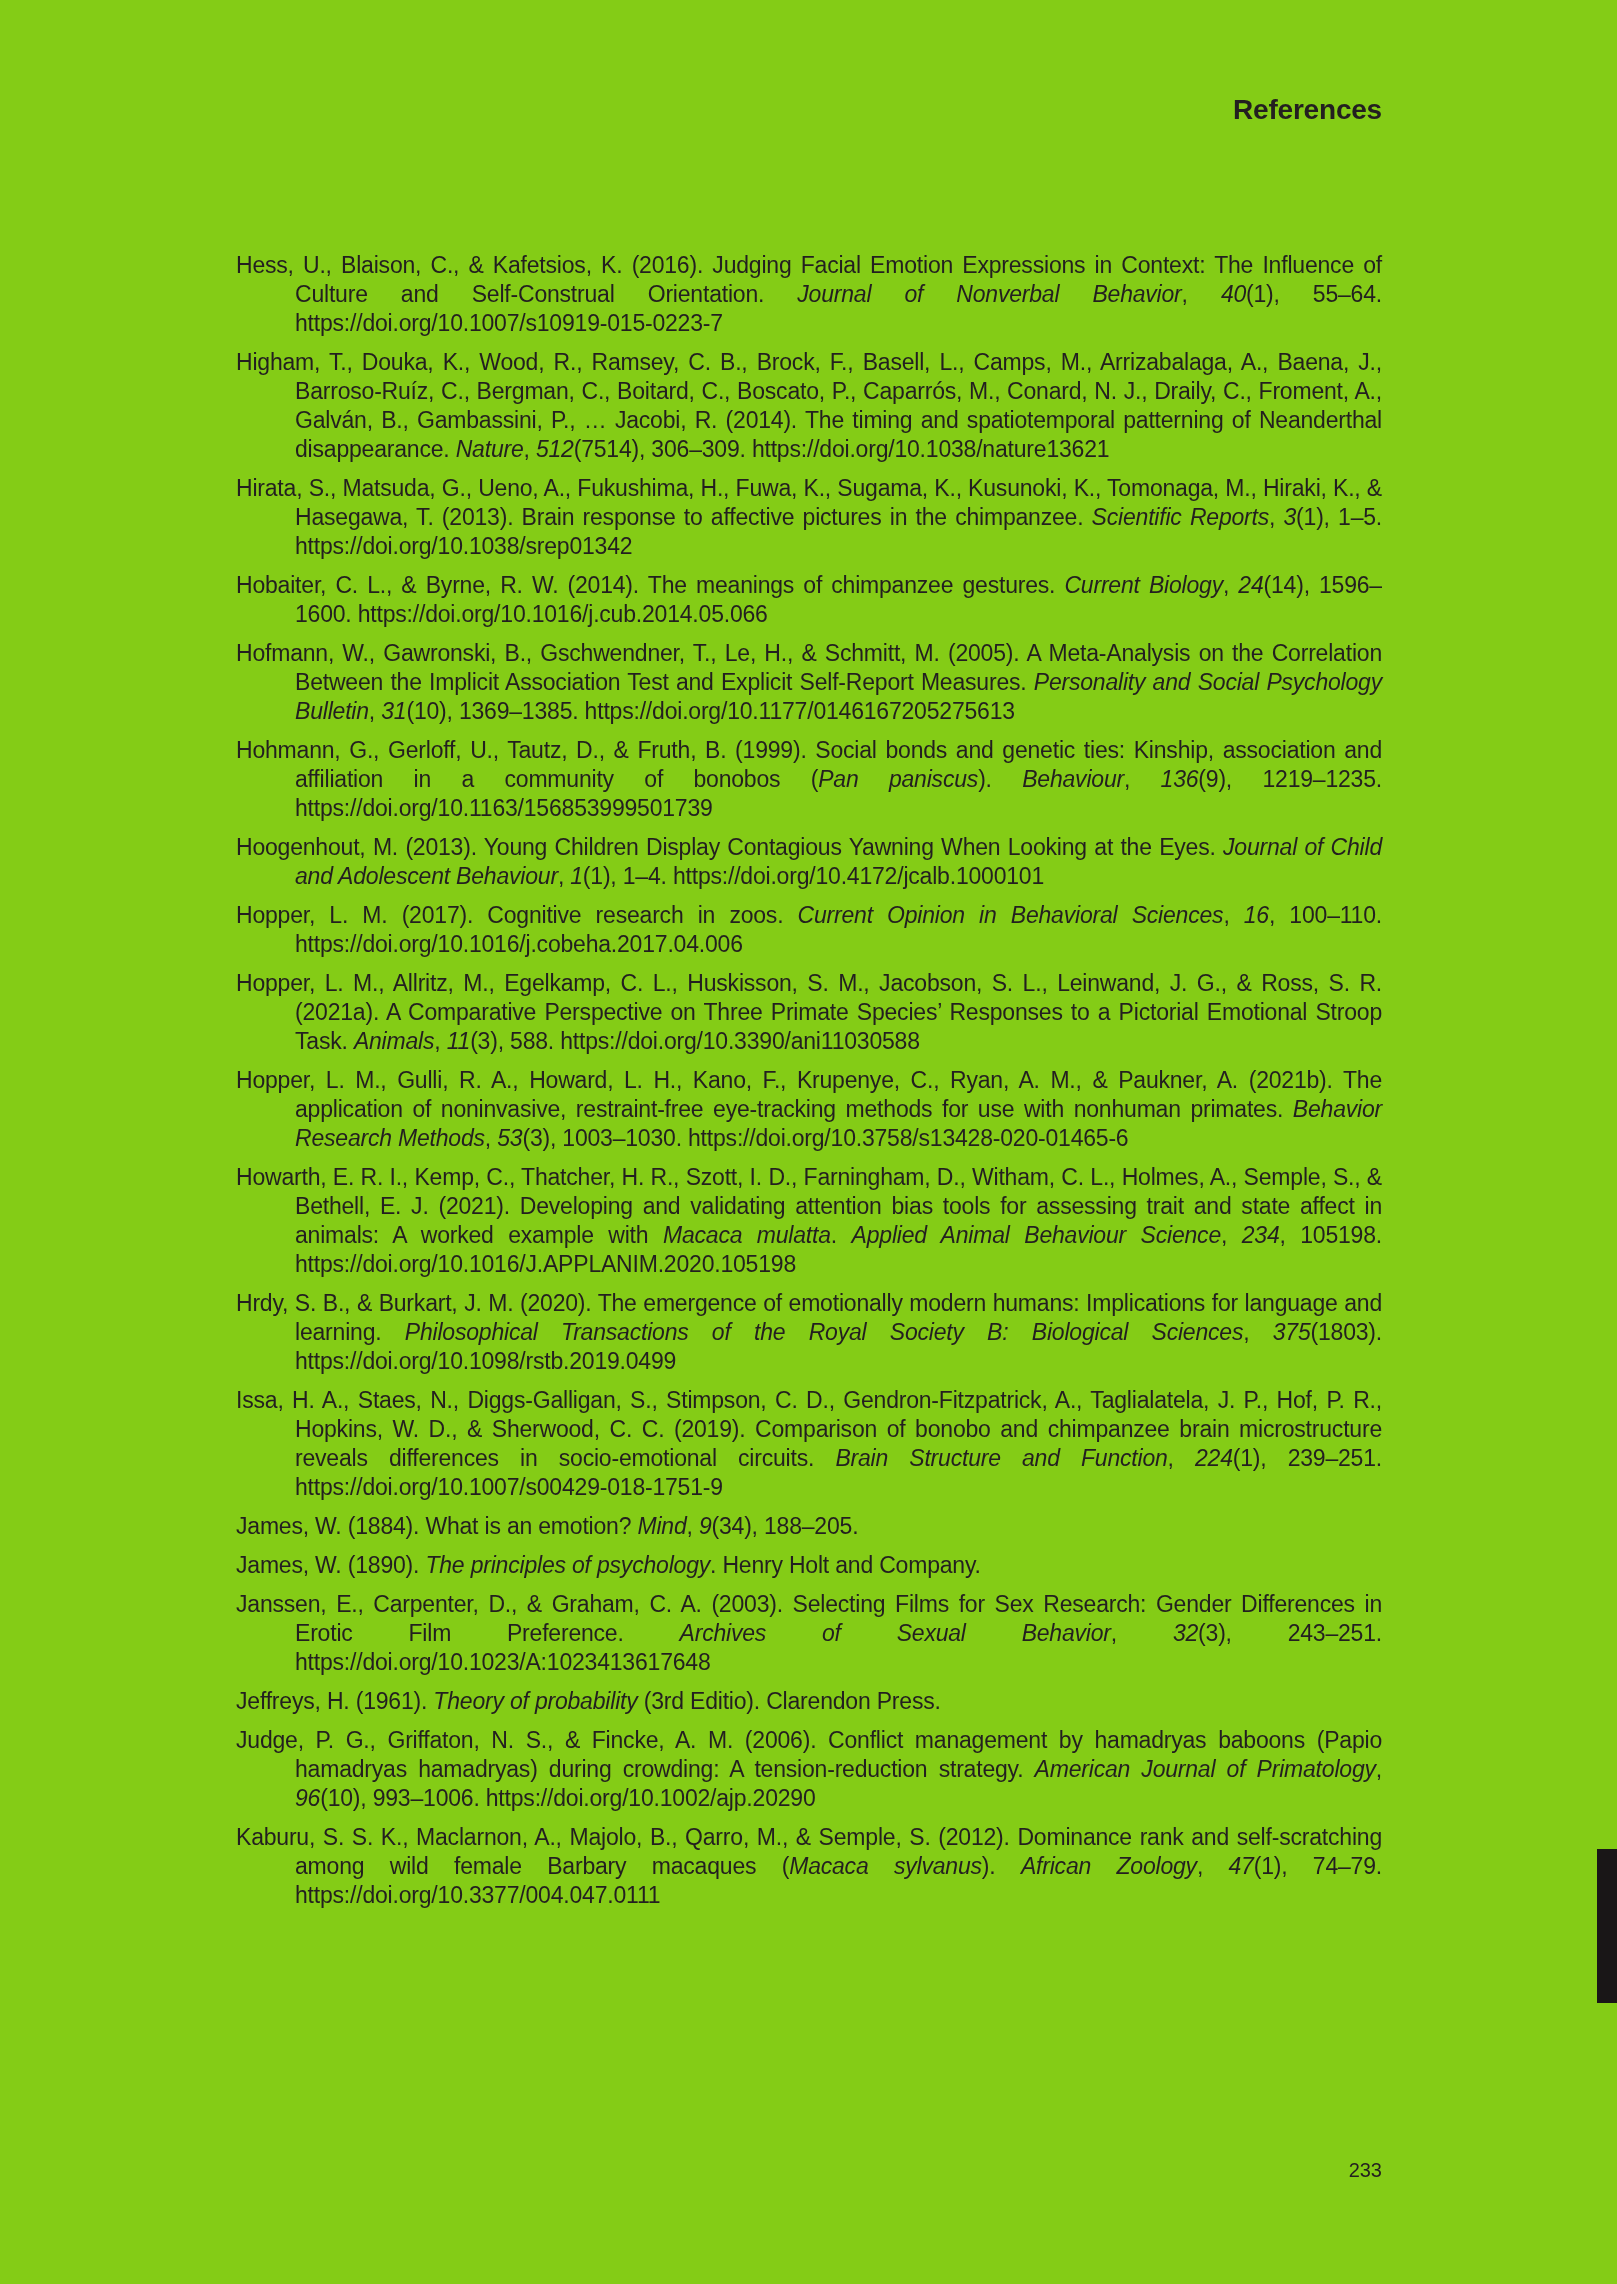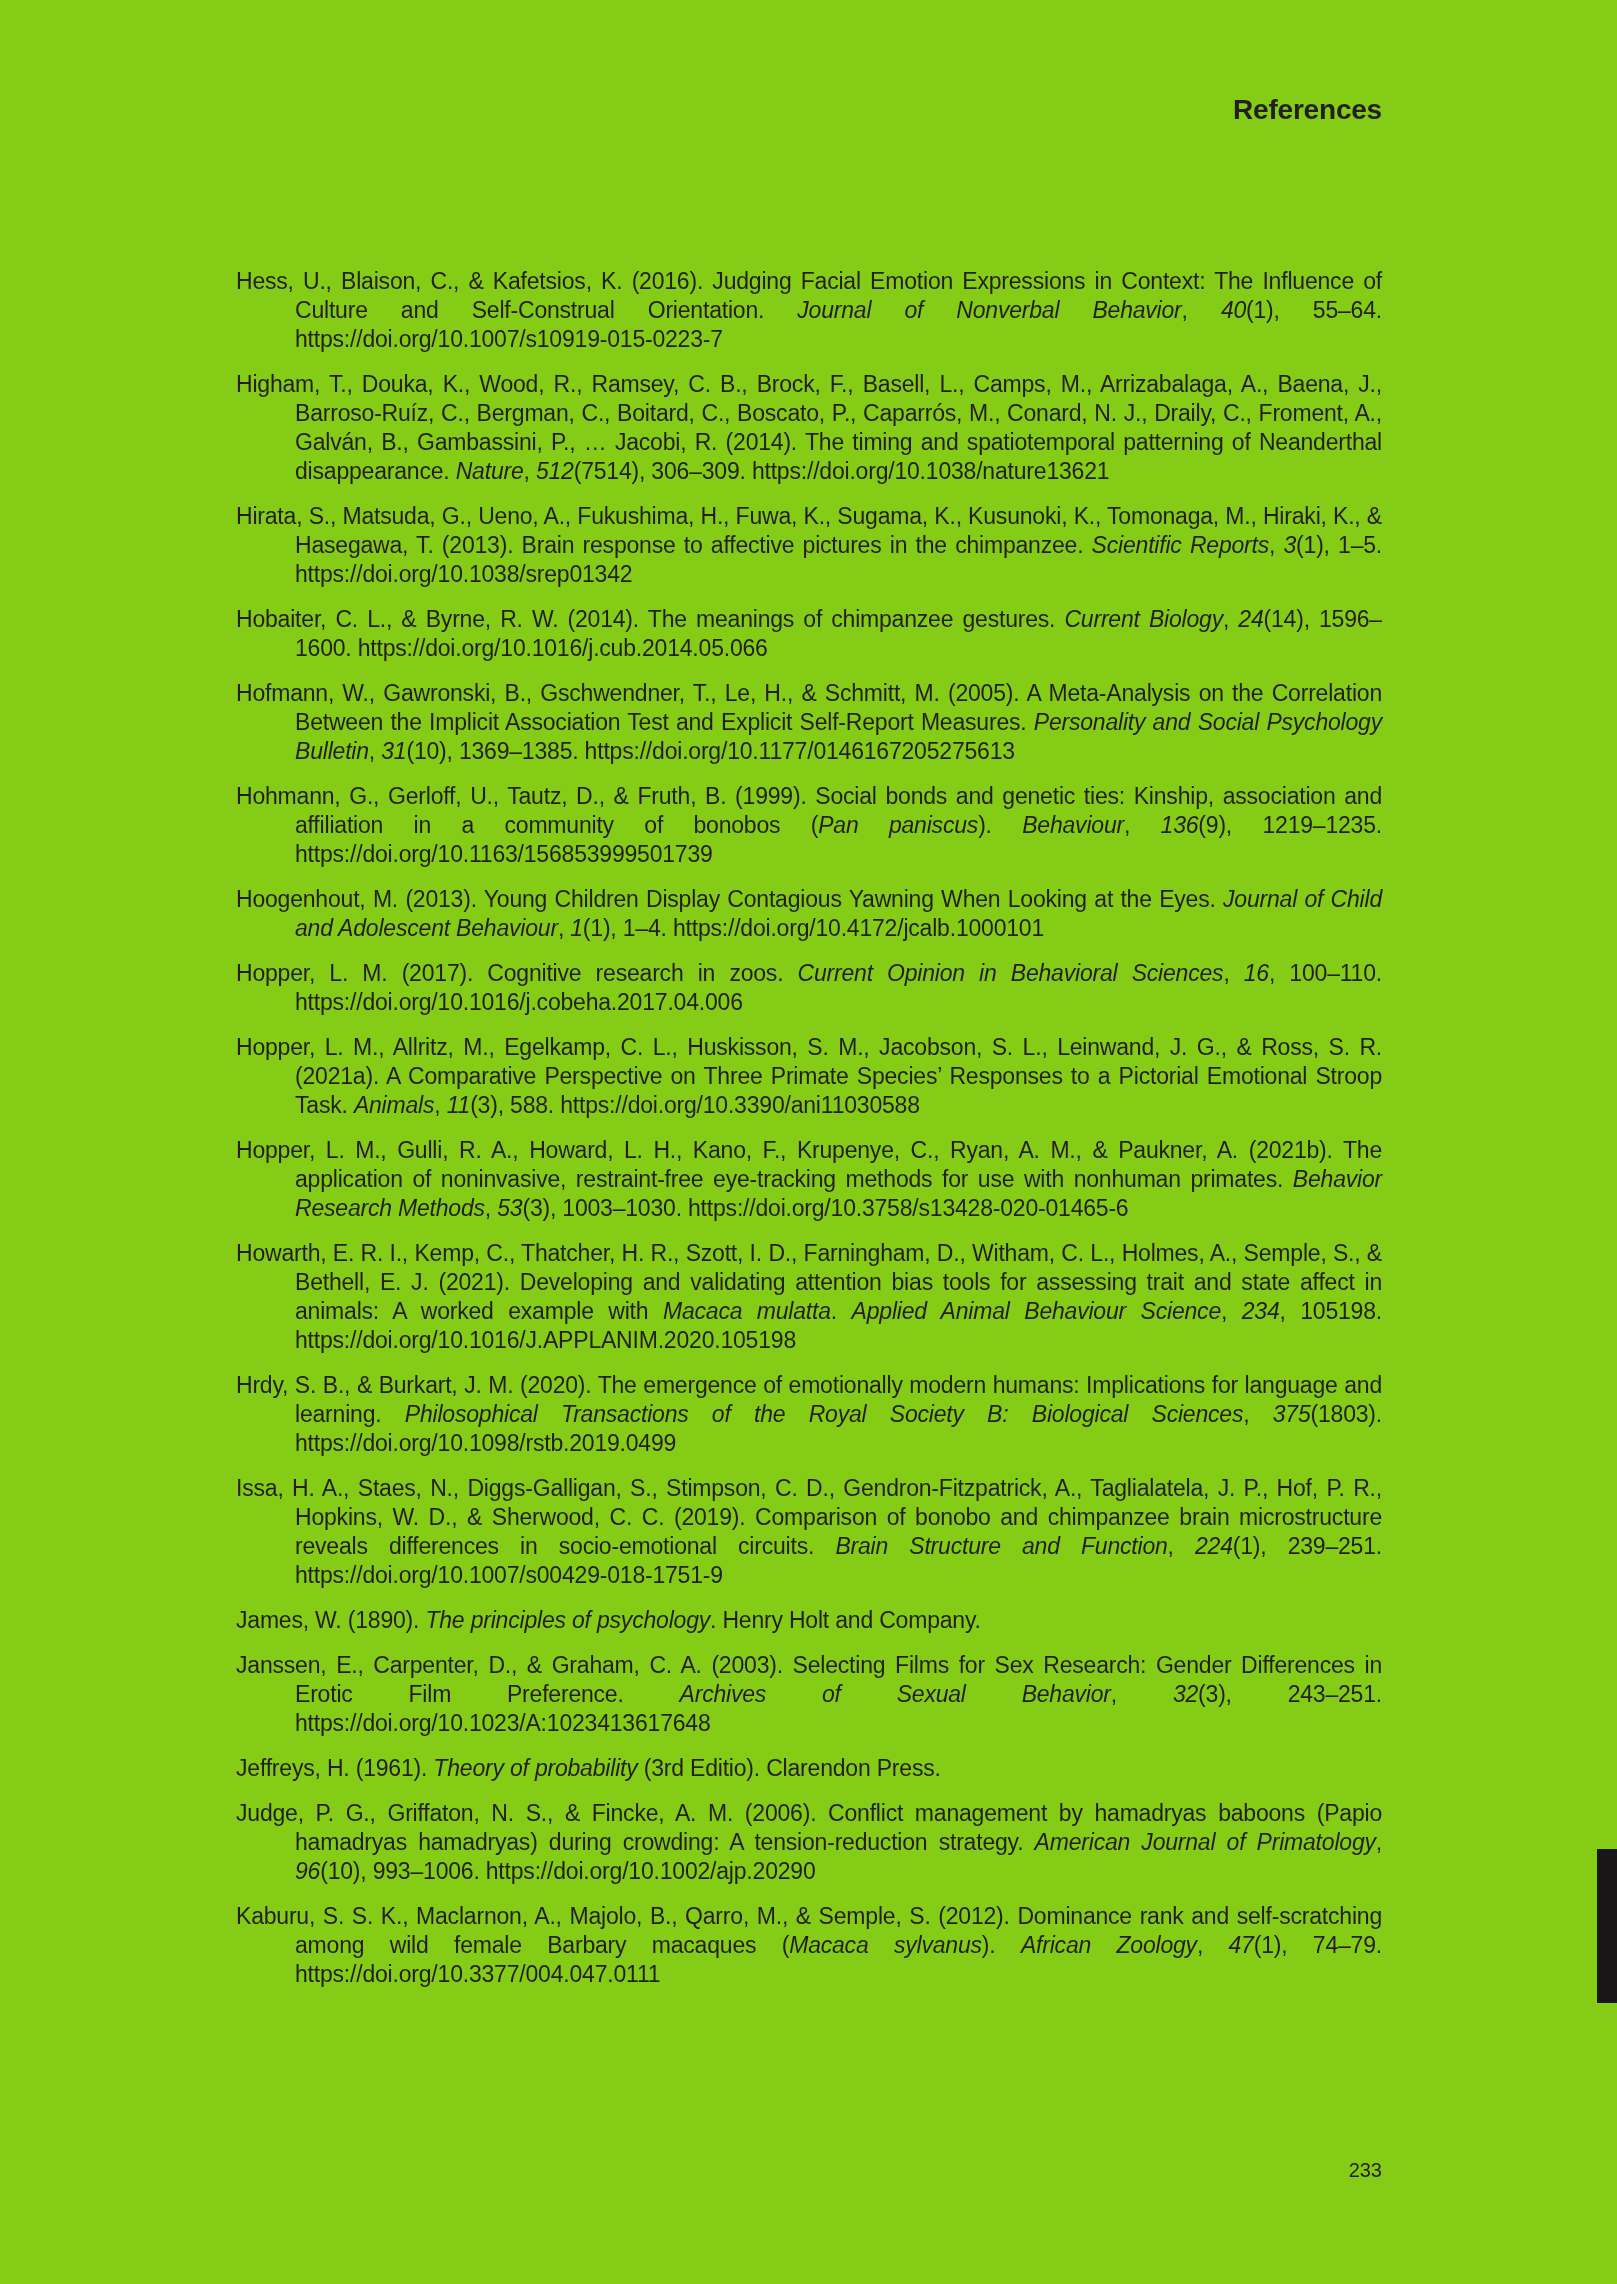--- a/index.html
+++ b/index.html
@@ -21,21 +21,21 @@
     letter-spacing: -0.2px;
     color: #231f20;
   }
   .ref-list {
     position: absolute;
     top: 251px;
     left: 236px;
     width: 1146px;
   }
   .ref-entry {
-    margin: 16px 0 10px 0;
+    margin: 0 0 10px 0;
     font-size: 23px;
     line-height: 29px;
     text-align: justify;
     padding-left: 59px;
     text-indent: -59px;
     letter-spacing: -0.2px;
     overflow-wrap: break-word;
     color: #231f20;
   }
   .ref-entry .italic { font-style: italic; }
@@ -68,20 +68,21 @@
       <p class="ref-entry"><span>Hobaiter, C. L., &amp; Byrne, R. W. (2014). The meanings of chimpanzee gestures. </span><span class="italic">Current Biology</span><span>, </span><span class="italic">24</span><span>(14), 1596–1600. https://doi.org/10.1016/j.cub.2014.05.066</span></p>
       <p class="ref-entry"><span>Hofmann, W., Gawronski, B., Gschwendner, T., Le, H., &amp; Schmitt, M. (2005). A Meta-Analysis on the Correlation Between the Implicit Association Test and Explicit Self-Report Measures. </span><span class="italic">Personality and Social Psychology Bulletin</span><span>, </span><span class="italic">31</span><span>(10), 1369–1385. https://doi.org/10.1177/0146167205275613</span></p>
       <p class="ref-entry"><span>Hohmann, G., Gerloff, U., Tautz, D., &amp; Fruth, B. (1999). Social bonds and genetic ties: Kinship, association and affiliation in a community of bonobos (</span><span class="italic">Pan paniscus</span><span>). </span><span class="italic">Behaviour</span><span>, </span><span class="italic">136</span><span>(9), 1219–1235. https://doi.org/10.1163/156853999501739</span></p>
       <p class="ref-entry"><span>Hoogenhout, M. (2013). Young Children Display Contagious Yawning When Looking at the Eyes. </span><span class="italic">Journal of Child and Adolescent Behaviour</span><span>, </span><span class="italic">1</span><span>(1), 1–4. https://doi.org/10.4172/jcalb.1000101</span></p>
       <p class="ref-entry"><span>Hopper, L. M. (2017). Cognitive research in zoos. </span><span class="italic">Current Opinion in Behavioral Sciences</span><span>, </span><span class="italic">16</span><span>, 100–110. https://doi.org/10.1016/j.cobeha.2017.04.006</span></p>
       <p class="ref-entry"><span>Hopper, L. M., Allritz, M., Egelkamp, C. L., Huskisson, S. M., Jacobson, S. L., Leinwand, J. G., &amp; Ross, S. R. (2021a). A Comparative Perspective on Three Primate Species’ Responses to a Pictorial Emotional Stroop Task. </span><span class="italic">Animals</span><span>, </span><span class="italic">11</span><span>(3), 588. https://doi.org/10.3390/ani11030588</span></p>
       <p class="ref-entry"><span>Hopper, L. M., Gulli, R. A., Howard, L. H., Kano, F., Krupenye, C., Ryan, A. M., &amp; Paukner, A. (2021b). The application of noninvasive, restraint-free eye-tracking methods for use with nonhuman primates. </span><span class="italic">Behavior Research Methods</span><span>, </span><span class="italic">53</span><span>(3), 1003–1030. https://doi.org/10.3758/s13428-020-01465-6</span></p>
       <p class="ref-entry"><span>Howarth, E. R. I., Kemp, C., Thatcher, H. R., Szott, I. D., Farningham, D., Witham, C. L., Holmes, A., Semple, S., &amp; Bethell, E. J. (2021). Developing and validating attention bias tools for assessing trait and state affect in animals: A worked example with </span><span class="italic">Macaca mulatta</span><span>. </span><span class="italic">Applied Animal Behaviour Science</span><span>, </span><span class="italic">234</span><span>, 105198. https://doi.org/10.1016/J.APPLANIM.2020.105198</span></p>
       <p class="ref-entry"><span>Hrdy, S. B., &amp; Burkart, J. M. (2020). The emergence of emotionally modern humans: Implications for language and learning. </span><span class="italic">Philosophical Transactions of the Royal Society B: Biological Sciences</span><span>, </span><span class="italic">375</span><span>(1803). https://doi.org/10.1098/rstb.2019.0499</span></p>
       <p class="ref-entry"><span>Issa, H. A., Staes, N., Diggs-Galligan, S., Stimpson, C. D., Gendron-Fitzpatrick, A., Taglialatela, J. P., Hof, P. R., Hopkins, W. D., &amp; Sherwood, C. C. (2019). Comparison of bonobo and chimpanzee brain microstructure reveals differences in socio-emotional circuits. </span><span class="italic">Brain Structure and Function</span><span>, </span><span class="italic">224</span><span>(1), 239–251. https://doi.org/10.1007/s00429-018-1751-9</span></p>
+      <p class="ref-entry"><span>James, W. (1884). What is an emotion? </span><span class="italic">Mind</span><span>, </span><span class="italic">9</span><span>(34), 188–205.</span></p>
       <p class="ref-entry"><span>James, W. (1890). </span><span class="italic">The principles of psychology</span><span>. Henry Holt and Company.</span></p>
       <p class="ref-entry"><span>Janssen, E., Carpenter, D., &amp; Graham, C. A. (2003). Selecting Films for Sex Research: Gender Differences in Erotic Film Preference. </span><span class="italic">Archives of Sexual Behavior</span><span>, </span><span class="italic">32</span><span>(3), 243–251. https://doi.org/10.1023/A:1023413617648</span></p>
       <p class="ref-entry"><span>Jeffreys, H. (1961). </span><span class="italic">Theory of probability</span><span> (3rd Editio). Clarendon Press.</span></p>
       <p class="ref-entry"><span>Judge, P. G., Griffaton, N. S., &amp; Fincke, A. M. (2006). Conflict management by hamadryas baboons (Papio hamadryas hamadryas) during crowding: A tension-reduction strategy. </span><span class="italic">American Journal of Primatology</span><span>, </span><span class="italic">96</span><span>(10), 993–1006. https://doi.org/10.1002/ajp.20290</span></p>
       <p class="ref-entry"><span>Kaburu, S. S. K., Maclarnon, A., Majolo, B., Qarro, M., &amp; Semple, S. (2012). Dominance rank and self-scratching among wild female Barbary macaques (</span><span class="italic">Macaca sylvanus</span><span>). </span><span class="italic">African Zoology</span><span>, </span><span class="italic">47</span><span>(1), 74–79. https://doi.org/10.3377/004.047.0111</span></p>
     </div>
 
   <div class="page-number">233</div>
 
   <div class="edge-tab" style="background: rgb(25, 22, 23);"></div>

